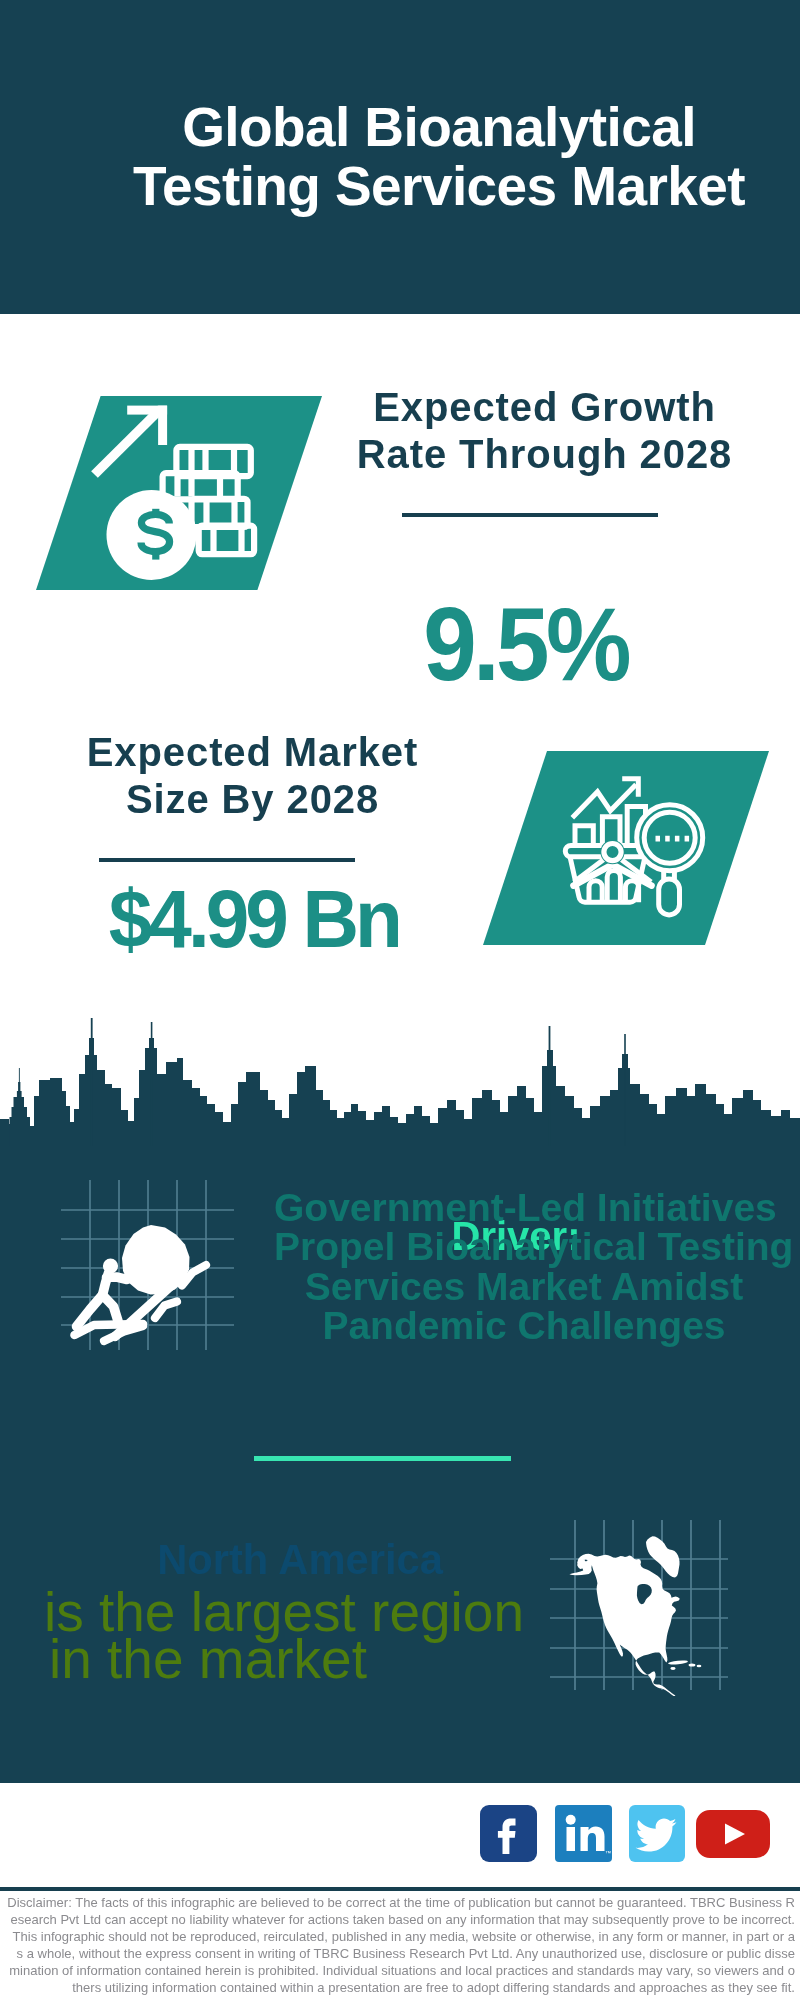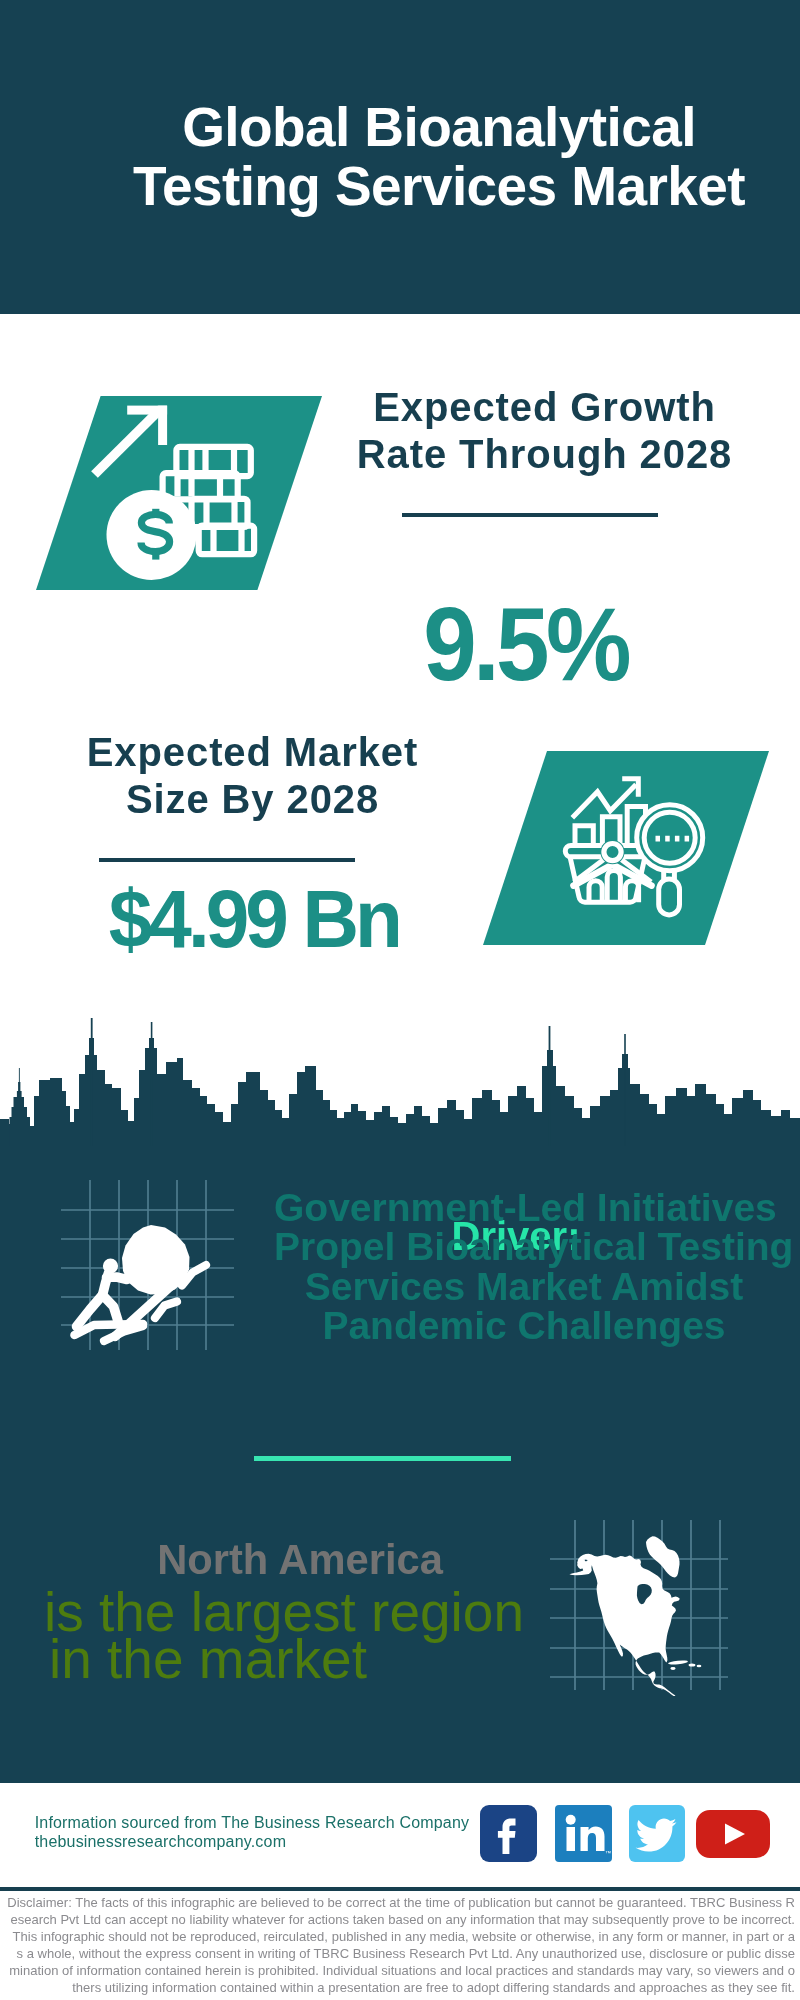--- a/index.html
+++ b/index.html
@@ -33,21 +33,21 @@
   
   .driver-icon{position:absolute;left:55px;top:1178px;width:192px;height:175px;}
   .driver-label{position:absolute;left:316px;top:1182px;width:400px;text-align:center;
     color:#26e5a8;font-size:40px;font-weight:bold;line-height:44px;margin-top:32px;}
   .driver-body{position:absolute;left:274px;top:1188px;width:500px;text-align:center;
     color:#0f766e;font-size:39px;font-weight:bold;line-height:39.4px;white-space:nowrap;}
   .divider{position:absolute;left:254px;top:1456px;width:257px;height:4.5px;background:#38e5b1;}
 
   
   .region-name{position:absolute;left:50px;top:1538px;width:500px;text-align:center;
-    color:#737373;font-size:41.7px;font-weight:bold;line-height:44px;white-space:nowrap;}
+    color:#0c4a6e;font-size:41.7px;font-weight:bold;line-height:44px;white-space:nowrap;}
   .region-desc{position:absolute;left:44px;top:1589px;width:500px;text-align:left;
     color:#4d7c0f;font-size:55px;font-weight:400;line-height:47.3px;white-space:nowrap;}
   .region-desc .l3{position:relative;left:5px;}
   .region-map{position:absolute;left:548px;top:1512px;width:184px;height:184px;}
 
   
   .src{position:absolute;left:34.7px;top:1813px;color:#1a7068;font-size:16px;
        line-height:19px;letter-spacing:.18px;}
   .src div+div{margin-top:0px;}
   .social{position:absolute;left:480px;top:1805px;}
@@ -356,24 +356,20 @@
           <ellipse cx="130" cy="150.5" rx="10" ry="1.8" transform="rotate(-6 130 150.5)"></ellipse>
           <ellipse cx="144" cy="153" rx="3.4" ry="1.5"></ellipse>
           <ellipse cx="151" cy="154" rx="2.4" ry="1.3"></ellipse>
           <ellipse cx="125" cy="156.5" rx="2.6" ry="1.4"></ellipse>
         </g>
       </g>
 
     </svg>
   </div>
 
-  <div class="src">
-    <div>Information sourced from The Business Research Company</div>
-    <div>thebusinessresearchcompany.com</div>
-  </div>
   <div class="social">
     <svg style="left:0px" width="57" height="57" viewBox="0 0 57 57">
       <rect width="57" height="57" rx="9" fill="#1b4485"></rect>
       <path d="M35.5 13.5 h-4.6 c-5.1 0 -8.4 3.4 -8.4 8.6 v4.0 h-4.6 v6.6 h4.6 V49 h6.9 V32.7 h5.4 l0.7 -6.6 h-6.1 v-3.4
                c0 -1.6 0.4 -2.3 2.1 -2.3 h4.0 Z" fill="#fff"></path>
     </svg>
     <svg style="left:75px" width="57" height="57" viewBox="0 0 57 57">
       <rect width="57" height="57" rx="4" fill="#1c7fbe"></rect>
       <rect x="11.5" y="22" width="8.5" height="24" fill="#fff"></rect>
       <circle cx="15.7" cy="14.7" r="5" fill="#fff"></circle>

